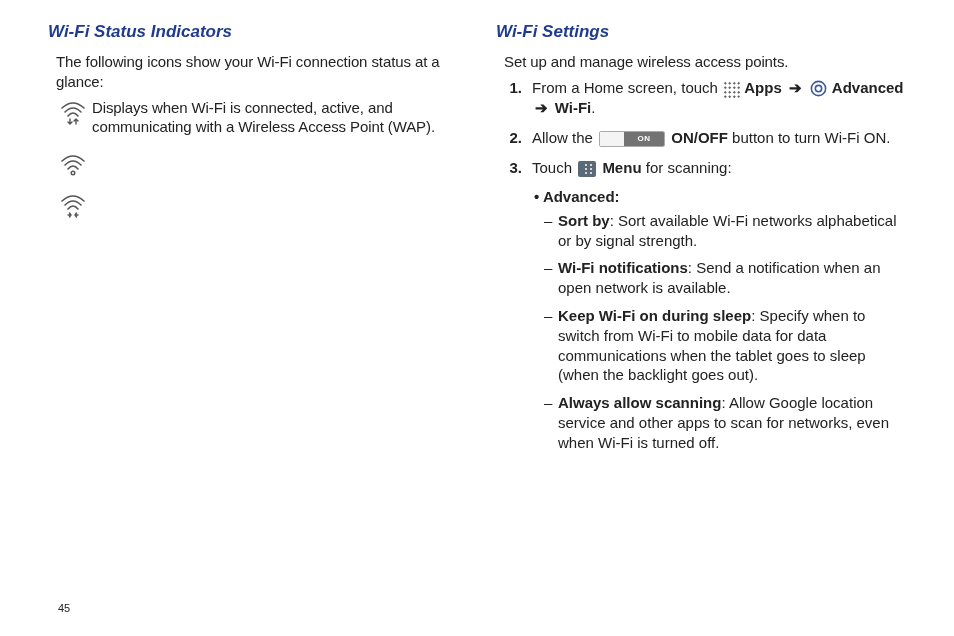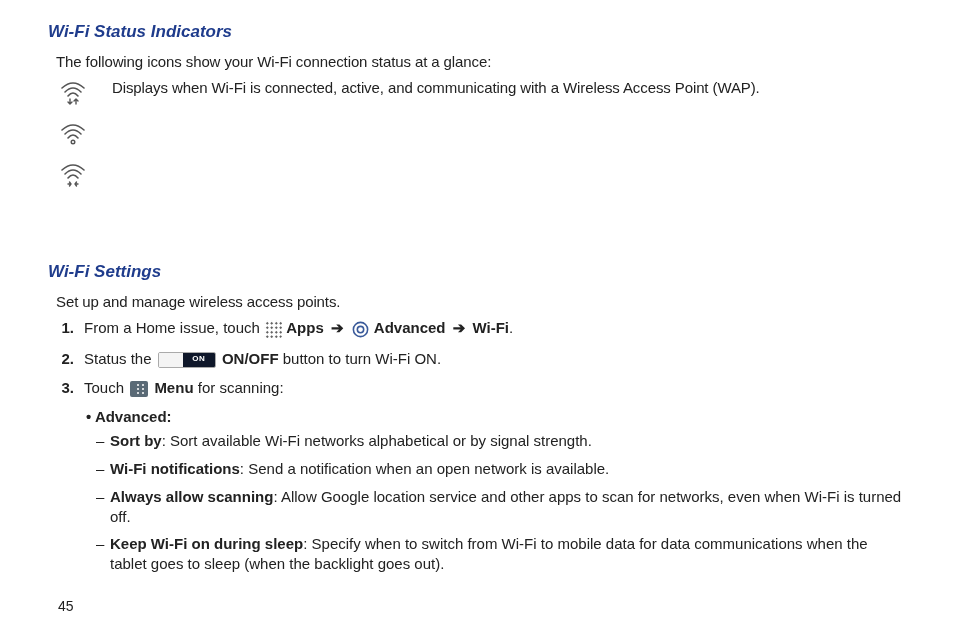--- a/index.html
+++ b/index.html
@@ -10,41 +10,40 @@
     font-size: 15px;
     color: #222;
     background: #fff;
     padding: 22px 48px 22px 48px;
     position: relative;
   }
   .columns {
     display: flex;
     gap: 38px;
     height: 560px;
-    flex-direction: column;
   }
   .col {
     flex: 1;
     min-width: 0;
   }
   .section-heading {
     color: #1f3c8c;
     font-style: italic;
     font-weight: bold;
     font-size: 17px;
     margin-bottom: 10px;
   }
   .intro {
     margin: 0 0 6px 8px;
     line-height: 1.32;
     letter-spacing: -0.1px;
   }
   .icon-row {
     display: flex;
-    gap: 22px;
+    gap: 2px;
     margin: 0 0 14px 8px;
   }
   .icon-cell {
     width: 34px;
     flex-shrink: 0;
     display: flex;
     justify-content: center;
     padding-top: 2px;
   }
   .icon-desc {
@@ -100,22 +99,22 @@
     overflow: hidden;
     font-size: 8px;
     font-weight: bold;
     margin: 0 2px;
   }
   .toggle .blank {
     width: 24px; height: 100%;
     background: #f4f4f4;
   }
   .toggle .on {
-    width: 32px; height: 100%;
-    background: #0f172a;
+    width: 40px; height: 100%;
+    background: #737373;
     color: #fff;
     display: flex;
     align-items: center;
     justify-content: center;
     letter-spacing: 0.5px;
   }
   .menu-icon {
     display: inline-flex;
     width: 18px; height: 16px;
     background: #5a6a76;
@@ -156,21 +155,21 @@
   .dash-list li::before {
     content: "–";
     position: absolute;
     left: 0;
     top: 0;
   }
   .page-num {
     position: absolute;
     bottom: 22px;
     left: 58px;
-    font-size: 14px;
+    font-size: 11px;
   }
   svg { display: block; }
 </style>
 </head>
 <body>
 
 <div class="columns">
 
   <div class="col">
     <h3 class="section-heading">Wi-Fi Status Indicators</h3>
@@ -230,38 +229,38 @@
   </div>
 
   <div class="col">
     <h3 class="section-heading">Wi-Fi Settings</h3>
     <p class="intro">Set up and manage wireless access points.</p>
 
     <ol class="ol">
       <li>
         <span class="num">1.</span>
         <span class="body">
-          <span>From a Home issue, touch </span><span class="apps-icon"></span>
+          <span>From a Home screen, touch </span><span class="apps-icon"></span>
           <span class="bold">Apps</span>
           <span class="arrow">➔</span>
           <span class="settings-icon">
             <svg width="19" height="19" viewBox="0 0 24 24">
               <circle cx="12" cy="12" r="9" fill="none" stroke="#3a5a9a" stroke-width="2"></circle>
               <circle cx="12" cy="12" r="4" fill="none" stroke="#3a5a9a" stroke-width="2"></circle>
             </svg>
           </span>
           <span class="bold">Advanced</span>
           <span class="arrow">➔</span>
           <span class="bold">Wi-Fi</span>.
         </span>
       </li>
       <li>
         <span class="num">2.</span>
         <span class="body">
-          <span>Status the </span><span class="toggle">
+          <span>Allow the </span><span class="toggle">
               <span class="blank"></span>
               <span class="on">ON</span>
             </span>
           <span class="bold">ON/OFF</span><span> button to turn Wi-Fi ON.</span>
         </span>
       </li>
       <li>
         <span class="num">3.</span>
         <span class="body">
           <span>Touch </span><span class="menu-icon">
@@ -272,20 +271,20 @@
           <span class="bold">Menu</span><span> for scanning:</span>
         </span>
       </li>
     </ol>
 
     <div class="bullet-block">
       <div class="bullet-head">• <span>Advanced:</span></div>
       <ul class="dash-list">
         <li><span class="bold">Sort by</span><span>: Sort available Wi-Fi networks alphabetical or by signal strength.</span></li>
         <li><span class="bold">Wi-Fi notifications</span><span>: Send a notification when an open network is available.</span></li>
+        <li><span class="bold">Keep Wi-Fi on during sleep</span><span>: Specify when to switch from Wi-Fi to mobile data for data communications when the tablet goes to sleep (when the backlight goes out).</span></li>
         <li><span class="bold">Always allow scanning</span><span>: Allow Google location service and other apps to scan for networks, even when Wi-Fi is turned off.</span></li>
-        <li><span class="bold">Keep Wi-Fi on during sleep</span><span>: Specify when to switch from Wi-Fi to mobile data for data communications when the tablet goes to sleep (when the backlight goes out).</span></li>
       </ul>
     </div>
   </div>
 </div>
 
 <div class="page-num">45</div>
 
 </body></html>

